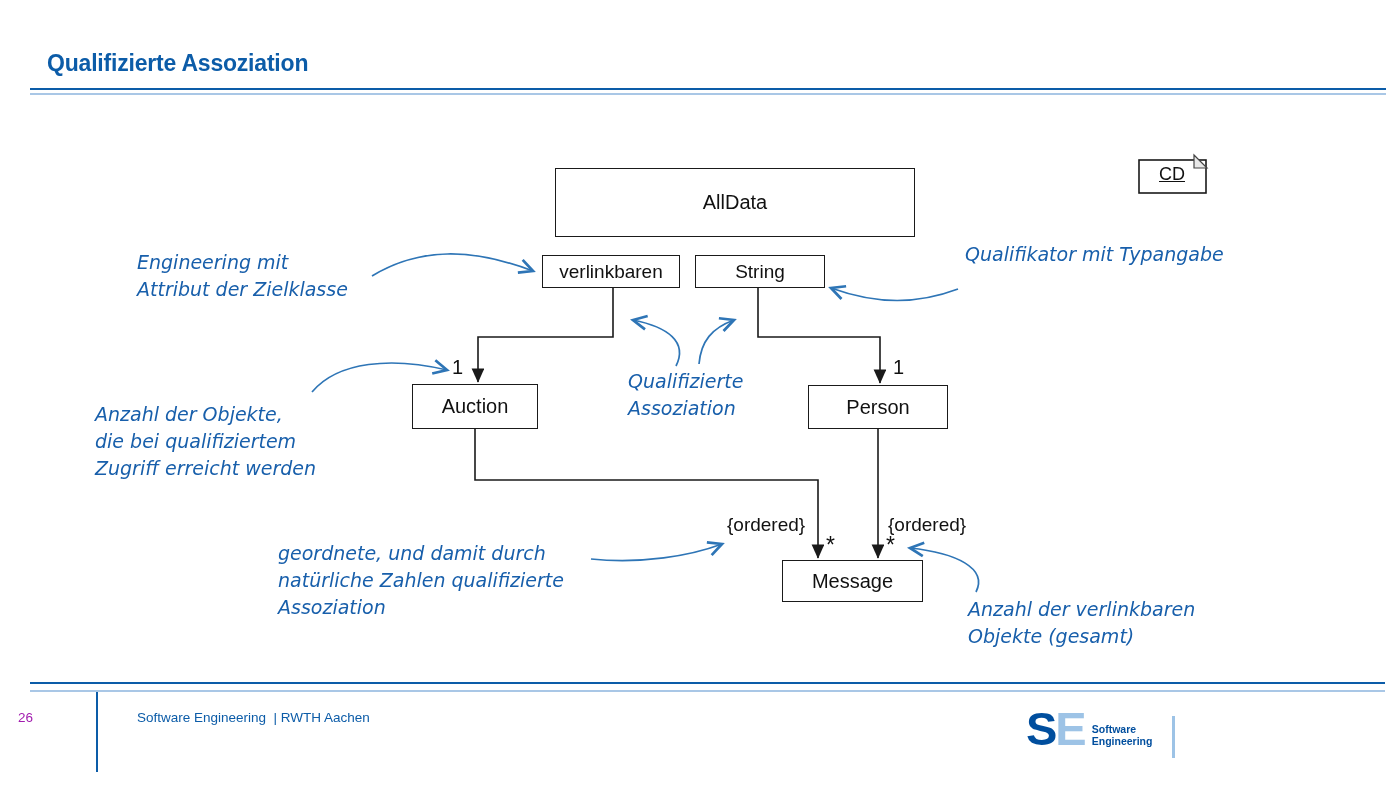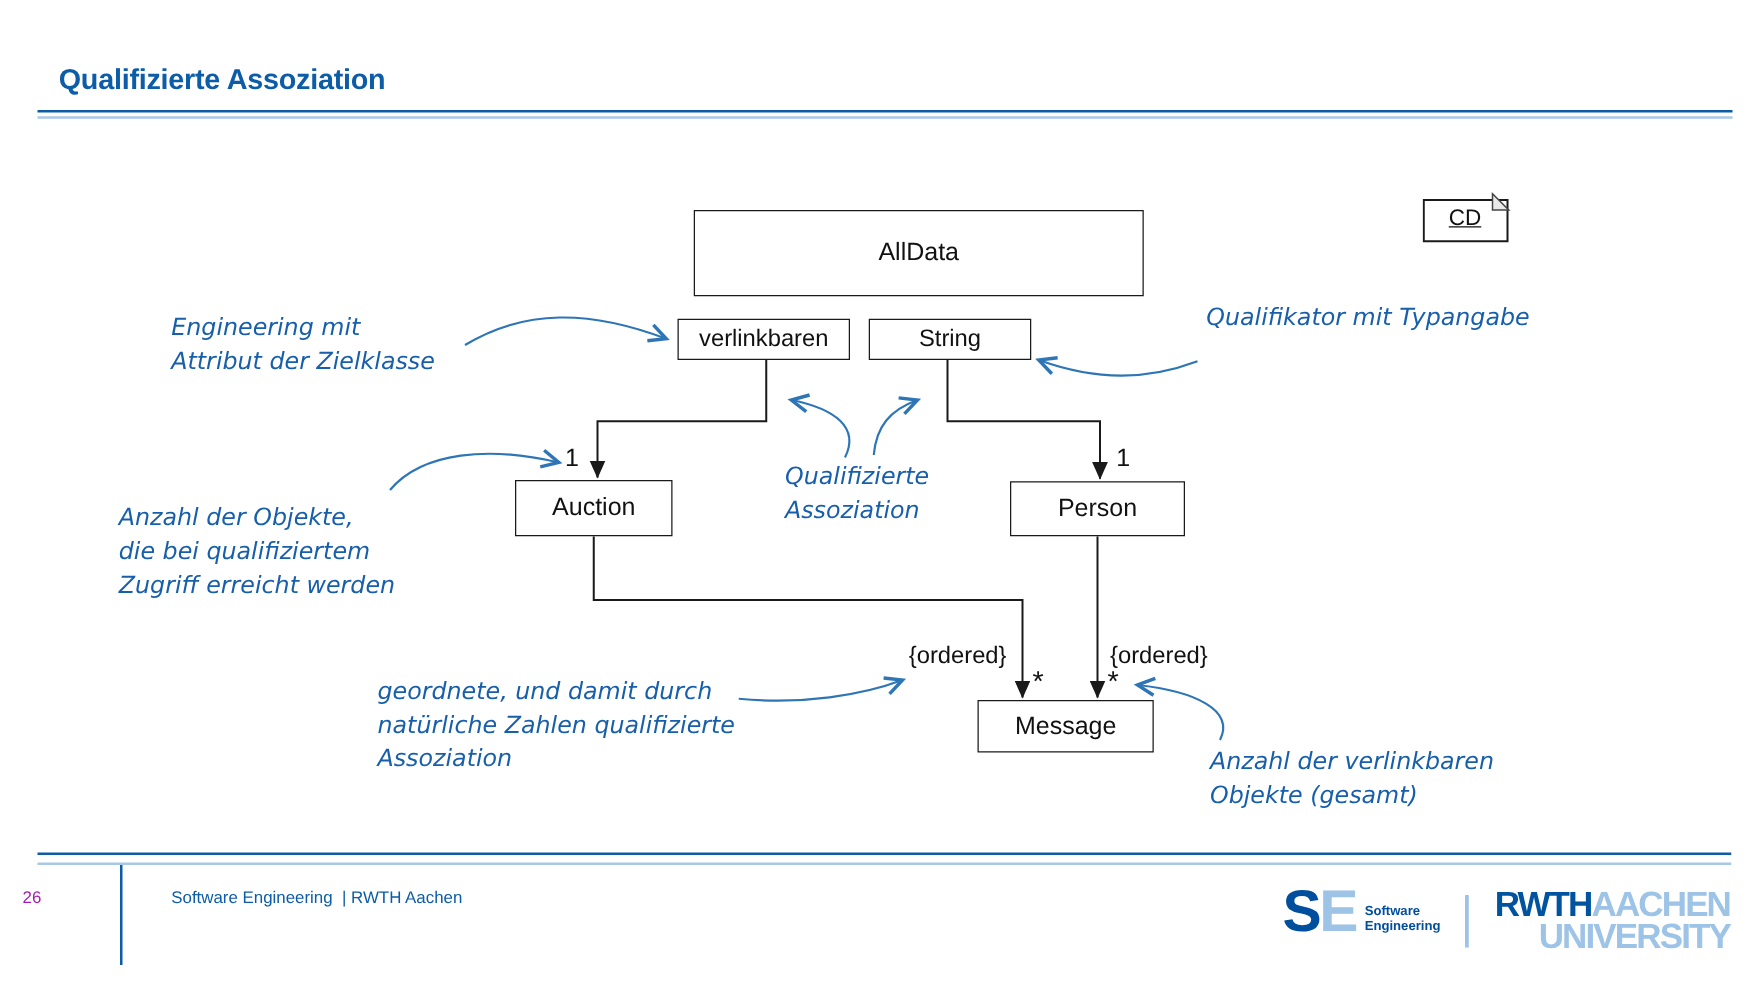--- a/index.html
+++ b/index.html
@@ -134,21 +134,21 @@
   </div>
   <div class="anno" style="left:95px;top:401px;">
     <div>Anzahl der Objekte,</div>
     <div>die bei qualifiziertem</div>
     <div>Zugriff erreicht werden</div>
   </div>
   <div class="anno" style="left:628px;top:368px;">
     <div>Qualifizierte</div>
     <div>Assoziation</div>
   </div>
-  <div class="anno" style="left:278px;top:540px;margin-left:24px;">
+  <div class="anno" style="left:278px;top:540px;">
     <div>geordnete, und damit durch</div>
     <div>natürliche Zahlen qualifizierte</div>
     <div>Assoziation</div>
   </div>
   <div class="anno" style="left:968px;top:596px;">
     <div>Anzahl der verlinkbaren</div>
     <div>Objekte (gesamt)</div>
   </div>
 
   <div class="f-rule dark"></div>
@@ -159,18 +159,14 @@
 
   <div class="se-logo">
     <span class="s">S</span>
     <span class="e">E</span>
     <span class="cap">
       <div>Software</div>
       <div>Engineering</div>
     </span>
   </div>
   <div class="logo-divider"></div>
-  <div class="rwth-logo">
-    <div><span class="dark">RWTH</span><span class="lite">AACHEN</span></div>
-    <div class="lite">UNIVERSITY</div>
-  </div>
 
 </div>
 
 </body></html>

